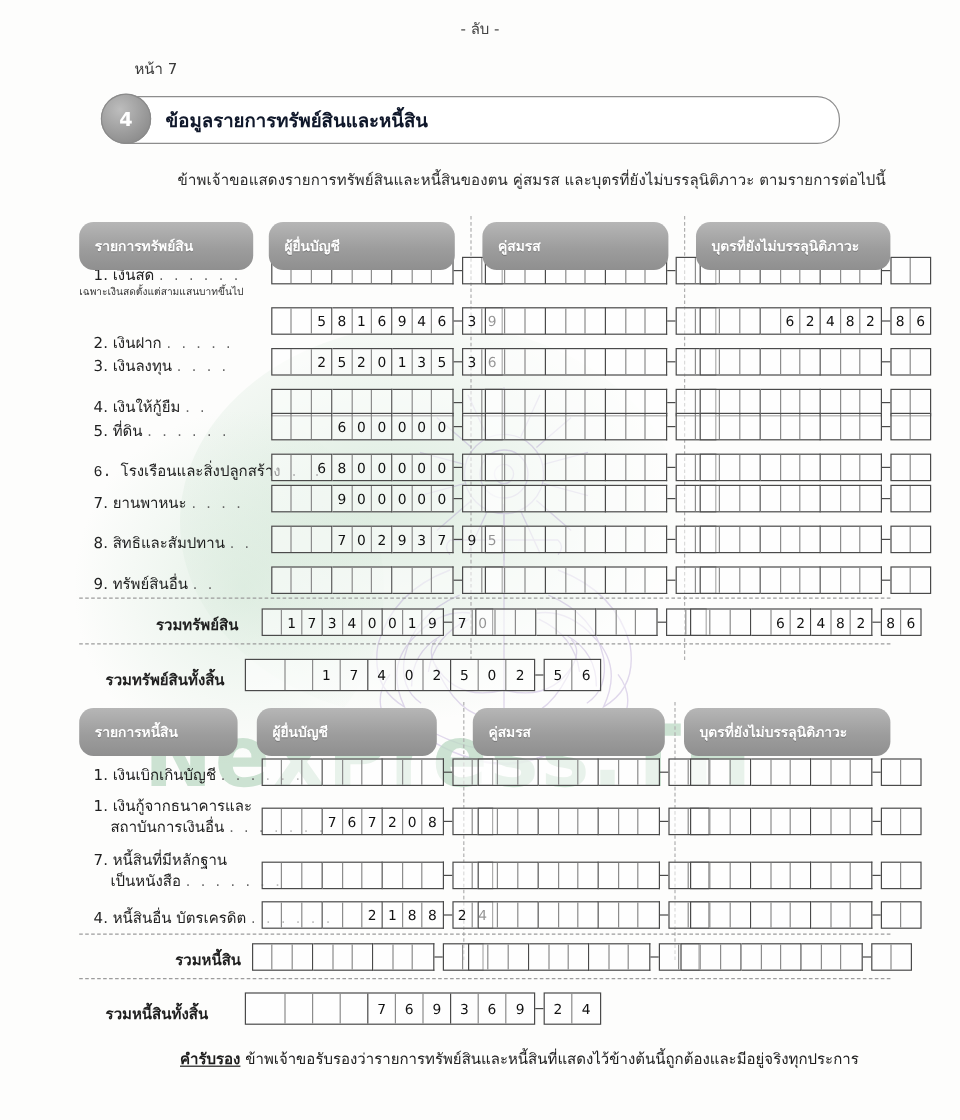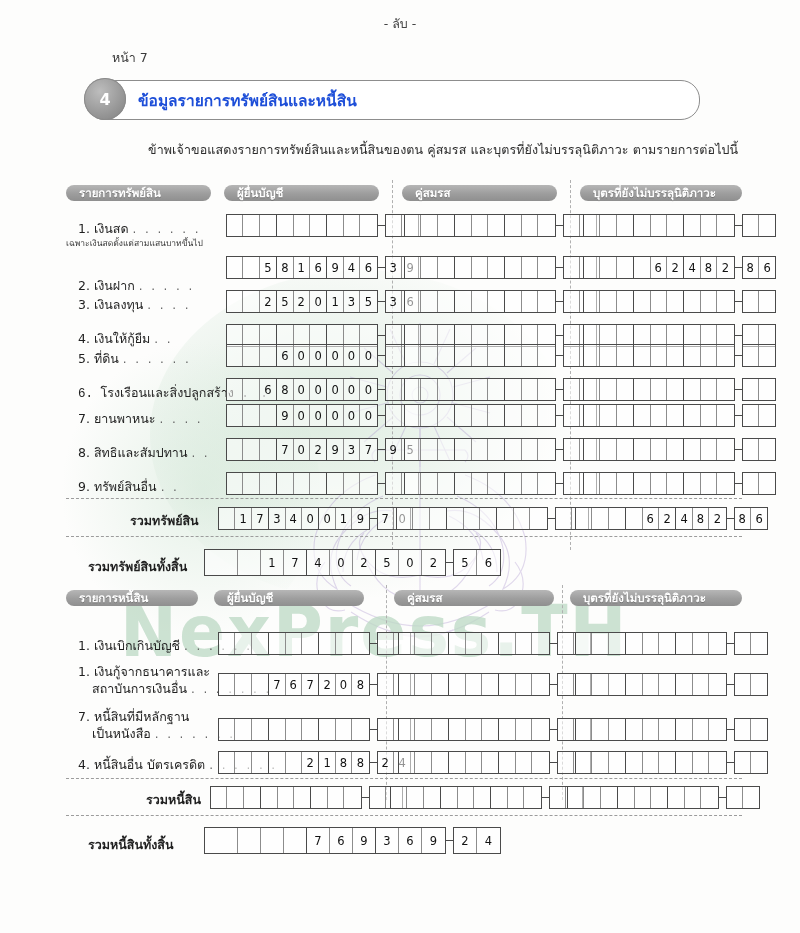--- a/index.html
+++ b/index.html
@@ -53,30 +53,30 @@
   .sec-badge{
     position:absolute;left:84px;top:78px;width:42px;height:42px;border-radius:50%;
     background:radial-gradient(circle at 38% 32%, #bdbdbd 0%, #9a9a9a 55%, #7e7e7e 100%);
     z-index:3;
     display:flex;align-items:center;justify-content:center;
     color:#fff;font-size:16px;font-weight:bold;
     box-shadow:0 0 0 1px #8a8a8a inset;
   }
   .sec-title{
     position:absolute;left:138px;top:88px;z-index:4;
-    font-size:15.5px;font-weight:bold;color:#1d4ed8;
+    font-size:15.5px;font-weight:bold;color:#0f172a;
   }
   .intro{
     position:absolute;left:148px;top:140px;font-size:12.5px;color:#2c2c2c;
     letter-spacing:.1px;
   }
 
   
   .pill{
-    position:absolute;height:16px;border-radius:12px;
+    position:absolute;height:40px;border-radius:12px;
     background:linear-gradient(180deg,#b6b6b6 0%,#9d9d9d 55%,#8f8f8f 100%);
     color:#fff;font-size:11.5px;font-weight:bold;
     display:flex;align-items:center;padding-left:13px;
     box-sizing:border-box;white-space:nowrap;z-index:3;
     text-shadow:0 1px 0 rgba(0,0,0,.25);
   }
 
   
   .vsep{position:absolute;width:0;border-left:1px dashed #b0b0b0;z-index:1;}
 
@@ -1244,14 +1244,18 @@
           <div class="cell" style="width: 23px; height: 25px;">9</div>
         </div>
         <div class="dashlink"></div>
         <div class="dec">
           <div class="cell" style="width: 23px; height: 25px;">2</div>
           <div class="cell" style="width: 23px; height: 25px;">4</div>
         </div>
       </div>
     </div>
 
+  <div class="footer">
+    <span class="u">คำรับรอง</span>
+    <span>ข้าพเจ้าขอรับรองว่ารายการทรัพย์สินและหนี้สินที่แสดงไว้ข้างต้นนี้ถูกต้องและมีอยู่จริงทุกประการ</span>
+  </div>
 
 </div>
 
 </body></html>

